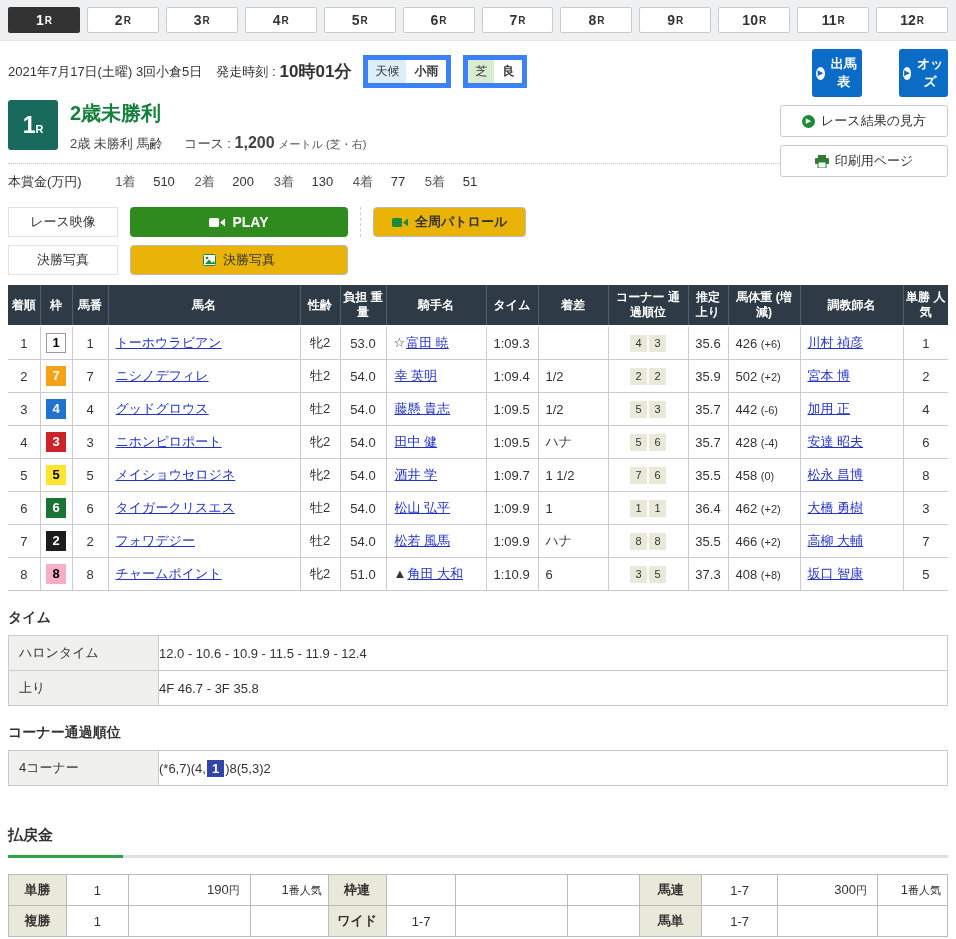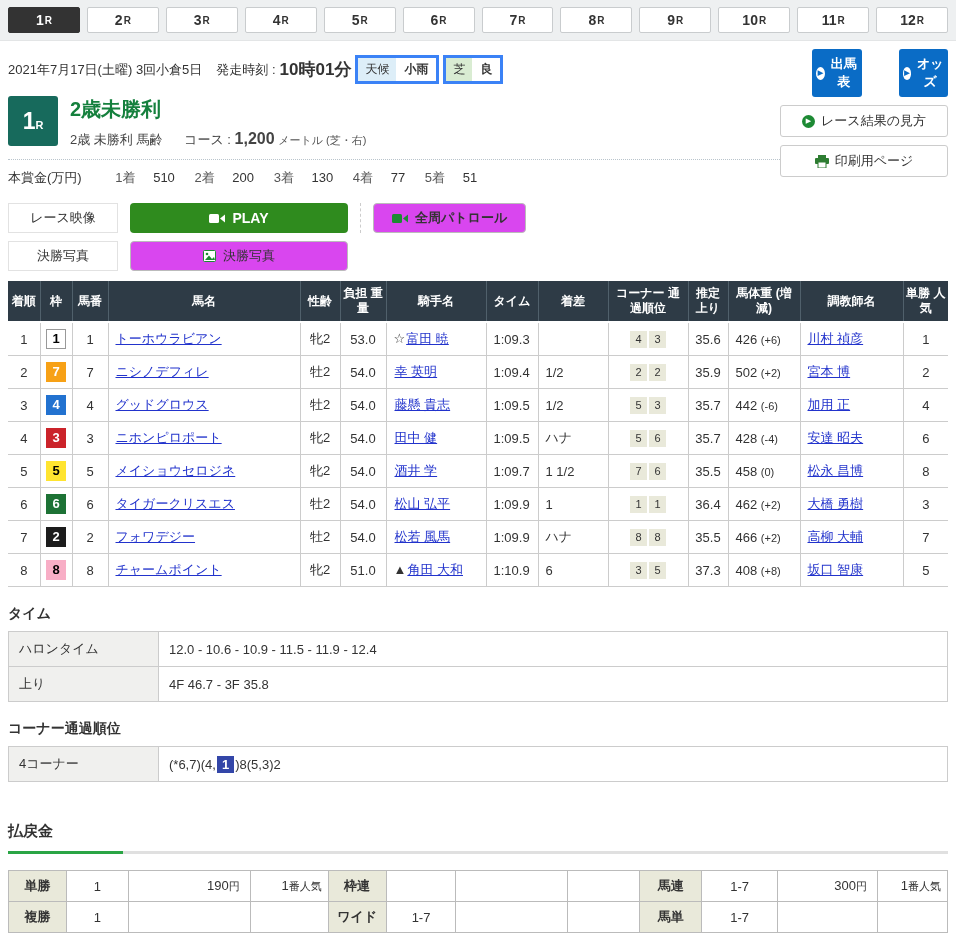--- a/index.html
+++ b/index.html
@@ -15,21 +15,21 @@
     display: flex; align-items: center; justify-content: center;
     font-weight: bold; font-size: 14px; color: #333; cursor: pointer;
   }
   .tab .r { font-size: 10px; margin-left: 1px; }
   .tab.selected { background: #333; border-color: #333; color: #fff; }
   
   .header { display: flex; padding: 0 8px; }
   .header-left { flex: 1; }
   .dateline { margin-top: 14px; font-size: 13px; color: #333; display: flex; align-items: center; }
   .start-time { font-weight: bold; font-size: 17px; margin-left: 4px; }
-  .badge { display: inline-flex; margin-left: 4px; border: 3px solid #3b82f6; font-size: 12px; }
+  .badge { display: inline-flex; margin-left: 12px; border: 5px solid #3b82f6; font-size: 12px; }
   .badge .b-label { padding: 3px 7px; background: #ddeef8; }
   .badge.turf .b-label { background: #d9ecd2; }
   .badge .b-val { padding: 3px 8px; background: #fff; font-weight: bold; }
   .race-row { display: flex; margin-top: 12px; align-items: flex-start; }
   .race-num {
     width: 50px; height: 50px; background: #176a5c; border-radius: 3px; color: #fff;
     display: flex; align-items: center; justify-content: center; font-weight: bold;
   }
   .race-num .n { font-size: 23px; }
   .race-num .r { font-size: 11px; margin-top: 8px; }
@@ -61,21 +61,21 @@
   }
   
   .media { margin: 12px 8px 0 8px; }
   .media-row { display: flex; align-items: center; margin-bottom: 8px; }
   .media-label { width: 110px; height: 30px; background: #fff; border: 1px solid #e2e2e2;
     display: flex; align-items: center; justify-content: center; font-size: 13px; color: #333; }
   .btn-play { width: 218px; height: 30px; margin-left: 12px; background: #2f8b1e; color: #fff;
     font-weight: bold; font-size: 14px; border: none; border-radius: 4px; cursor: pointer;
     display: flex; align-items: center; justify-content: center; gap: 7px; }
   .vsep { border-left: 1px dashed #ccc; height: 30px; margin: 0 12px; }
-  .btn-outline { height: 30px; background: #d946ef; border: 1px solid #bbb; border-radius: 4px;
+  .btn-outline { height: 30px; background: #eab308; border: 1px solid #bbb; border-radius: 4px;
     padding: 0 18px; font-size: 13px; font-weight: bold; color: #333; cursor: pointer;
     display: flex; align-items: center; justify-content: center; gap: 7px; }
   
   .results { width: 940px; margin: 10px 8px 0 8px; border-collapse: collapse; }
   .results th {
     background: #2e3b46; color: #fff; font-size: 12px; font-weight: bold;
     padding: 5px 2px; border-right: 1px solid #50606b; border-bottom: 2px solid #fff;
     line-height: 1.25;
   }
   .results th:last-child { border-right: none; }
@@ -98,21 +98,21 @@
   .f7 { background: #f7a116; color: #fff; }
   .f8 { background: #f8aec6; color: #000; }
   .cnr { display: inline-block; width: 17px; height: 17px; line-height: 17px; background: #e9e9da;
     font-size: 11px; color: #333; margin: 0 1px; }
   .sm { font-size: 11px; }
   
   .sec-heading { margin: 18px 8px 0 8px; font-size: 14px; font-weight: bold; color: #333; }
   .kv { width: 940px; margin: 8px 8px 0 8px; border-collapse: collapse; }
   .kv td { border: 1px solid #ccc; height: 35px; font-size: 13px; }
   .kv .k { width: 150px; background: #f0f0ee; padding-left: 10px; color: #333; }
-  .kv .v { padding-left: 10px; background: #fff; }
+  .kv .v { padding-left: 0; background: #fff; }
   .bluebox { display: inline-block; background: #3346a8; color: #fff; font-weight: bold;
     padding: 1px 5px; margin: 0 1px; }
   
   .payout-heading { margin: 40px 8px 0 8px; font-size: 15px; font-weight: bold; color: #333; }
   .payout-underline { margin: 10px 8px 0 8px; height: 3px; background: #e0e0e0; }
   .payout-underline .green { width: 115px; height: 3px; background: #2aa545; }
   .payout { width: 940px; margin: 16px 8px 0 8px; border-collapse: collapse; }
   .payout td { border: 1px solid #bbb; height: 31px; font-size: 13px; background: #fff; padding: 2px 4px; }
   .payout .lab { background: #e9e9da; text-align: center; font-weight: bold; color: #333; }
   .payout .num { text-align: center; }

